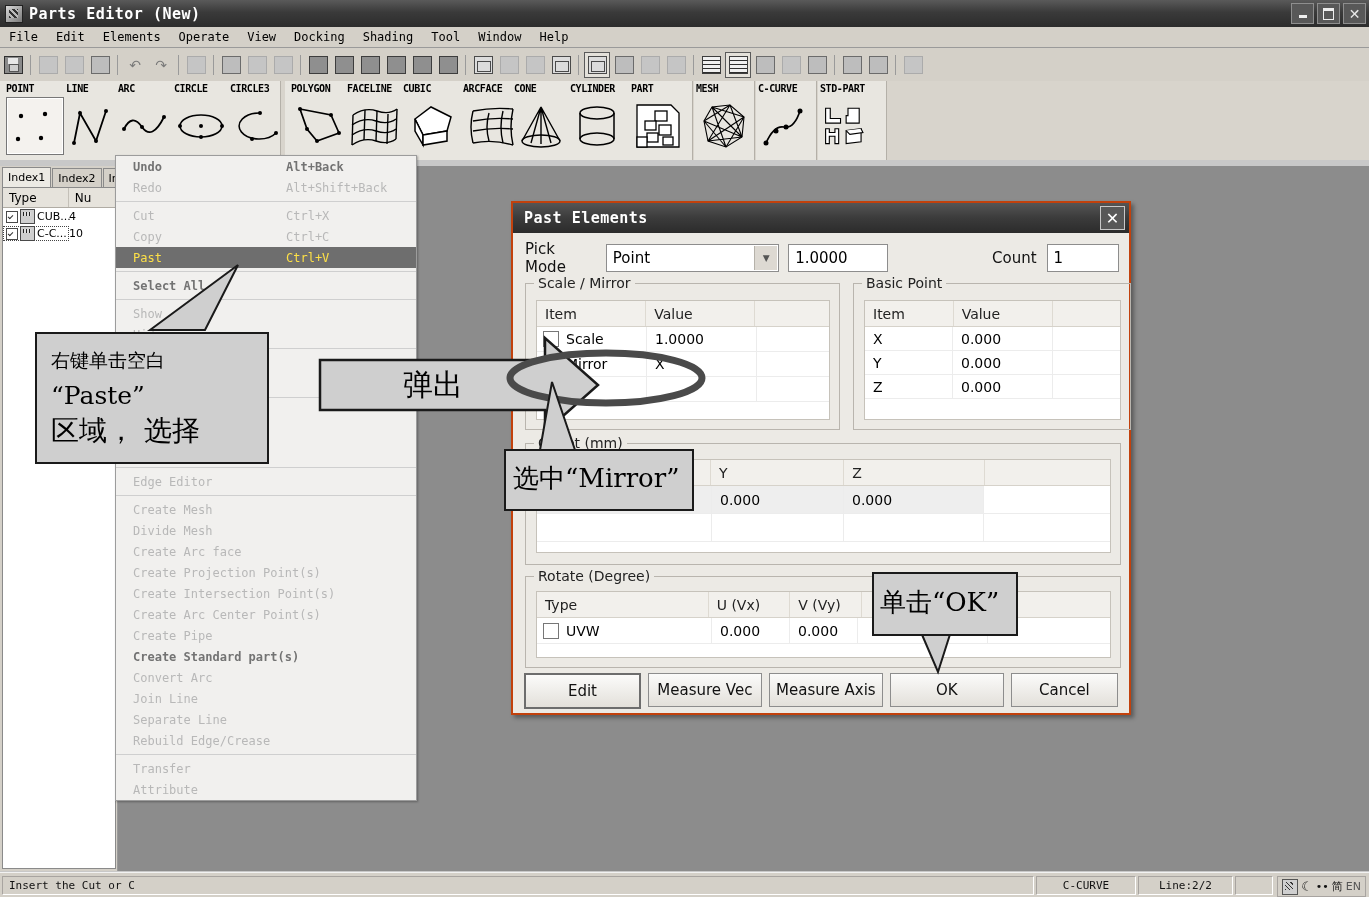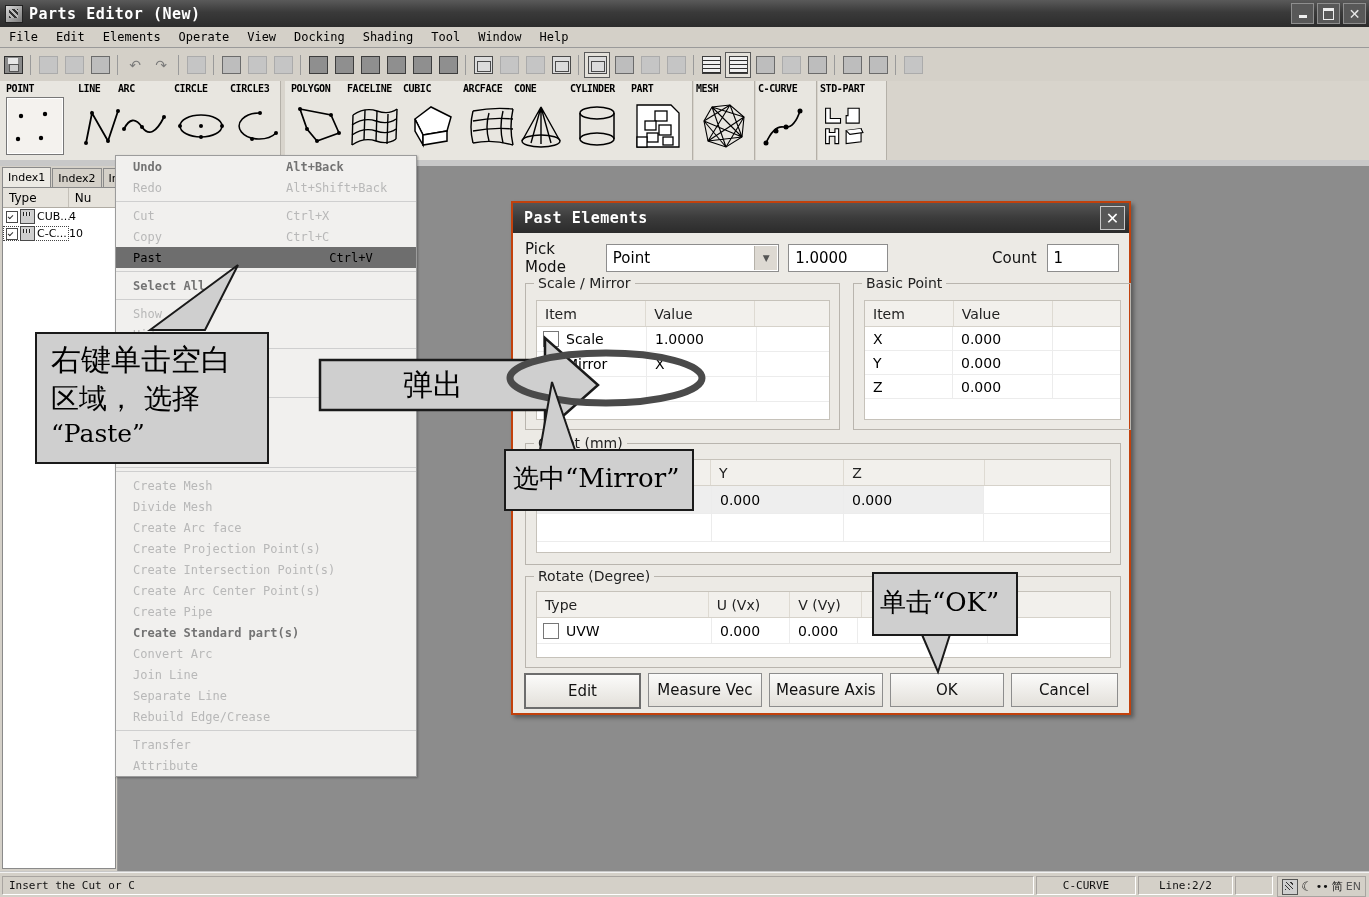--- a/index.html
+++ b/index.html
@@ -100,21 +100,21 @@
 
   
   .ctxmenu{position:absolute;left:115px;top:155px;width:300px;background:#f1f0ee;
     border:1px solid #9c9c9c;box-shadow:1px 1px 2px rgba(0,0,0,.3);}
   .mi{height:21px;display:flex;align-items:center;position:relative;font-size:12px;
     color:#b8b8b8;font-family:"DejaVu Sans Mono","Liberation Mono",monospace;}
   .mi .mlabel{padding-left:17px;white-space:nowrap;}
   .mi .mkey{position:absolute;right:0;width:130px;white-space:nowrap;}
   .mi.enabled{color:#737373;font-weight:bold;}
   .mi.sel{background:#6e6e6e;color:#fff;font-weight:normal;}
-  .mi.sel .mlabel,.mi.sel .mkey{color:#000000;text-align:center;}
+  .mi.sel .mlabel,.mi.sel .mkey{color:#fde047;}
   .msep{height:1px;background:#cfcfcf;margin:3px 0;}
 
   
   .dlgwrap{position:absolute;left:508px;top:198px;width:619px;height:513px;}
   .dlg{position:absolute;left:3px;top:3px;width:616px;height:510px;background:#c4b5fd;
     border:2px solid #c2410c;box-shadow:3px 3px 4px rgba(0,0,0,.35);}
   .dlg-title{height:30px;background:linear-gradient(180deg,#555 0%,#3b3b3b 50%,#2b2b2b 100%);
     display:flex;align-items:center;position:relative;}
   .dlg-title .t{color:#fff;font-size:15px;font-weight:bold;margin-left:11px;letter-spacing:.5px;
     font-family:"DejaVu Sans Mono","Liberation Mono",monospace;}
@@ -330,21 +330,21 @@
       <div class="plabel">POINT</div>
       <div class="pglyph">
         <svg width="56" height="56" viewBox="0 0 56 56">
             <circle cx="14" cy="18" r="2.2" fill="#000"></circle>
             <circle cx="38" cy="16" r="2.2" fill="#000"></circle>
             <circle cx="11" cy="41" r="2.2" fill="#000"></circle>
             <circle cx="34" cy="40" r="2.2" fill="#000"></circle>
           </svg>
       </div>
     </div>
-    <div class="pitem" style="left:78px;">
+    <div class="pitem" style="left:66px;">
       <div class="plabel">LINE</div>
       <div class="pglyph">
         <svg width="56" height="56" viewBox="0 0 56 56">
             <polyline points="8,46 14,16 30,44 40,14" fill="none" stroke="#000" stroke-width="1.8"></polyline>
             <circle cx="8" cy="46" r="2" fill="#000"></circle>
             <circle cx="14" cy="16" r="2" fill="#000"></circle>
             <circle cx="30" cy="44" r="2" fill="#000"></circle>
             <circle cx="40" cy="14" r="2" fill="#000"></circle>
           </svg>
       </div>
@@ -597,20 +597,23 @@
       <div class="mi">
         <span class="mlabel">Parts Editor</span>
       </div>
       <div class="mi">
         <span class="mlabel">Reload Part</span>
       </div>
       <div class="mi enabled">
         <span class="mlabel">Reload All Parts</span>
       </div>
       <div class="msep"></div>
+      <div class="mi">
+        <span class="mlabel">Edge Editor</span>
+      </div>
       <div class="msep"></div>
       <div class="mi">
         <span class="mlabel">Create Mesh</span>
       </div>
       <div class="mi">
         <span class="mlabel">Divide Mesh</span>
       </div>
       <div class="mi">
         <span class="mlabel">Create Arc face</span>
       </div>
@@ -800,23 +803,23 @@
     <polygon points="320,360 545,360 545,338 598,385 545,432 545,410 320,410" fill="#cfcfcf" stroke="#1a1a1a" stroke-width="2.5"></polygon>
 
     <ellipse cx="606" cy="378" rx="96" ry="25" fill="none" stroke="#4a4a4a" stroke-width="7"></ellipse>
 
     <polygon points="540,450 552,382 575,450" fill="#cfcfcf" stroke="#1a1a1a" stroke-width="2"></polygon>
 
     <polygon points="920,630 938,672 952,628" fill="#cfcfcf" stroke="#1a1a1a" stroke-width="2"></polygon>
   </svg>
 
   <div class="callout" style="left:35px;top:332px;width:230px;height:128px;">
-    <div class="ctext cn" style="font-size:30px;line-height:40px;padding:6px 0 0 14px;">右键单击空白</div>
+    <div class="ctext cn" style="font-size:19px;line-height:40px;padding:6px 0 0 14px;">右键单击空白</div>
+    <div class="ctext" style="font-size:25px;line-height:32px;padding-left:14px;font-family:'DejaVu Serif','Liberation Serif',serif;">“Paste”</div>
     <div class="ctext cn" style="font-size:28px;line-height:38px;padding-left:14px;">区域， 选择</div>
-    <div class="ctext" style="font-size:25px;line-height:32px;padding-left:14px;font-family:'DejaVu Serif','Liberation Serif',serif;">“Paste”</div>
   </div>
 
   <div style="position:absolute;left:378px;top:365px;width:110px;height:40px;z-index:46;
               display:flex;align-items:center;justify-content:center;">
     <span class="cn" style="font-size:30px;color:#000;">弹出</span>
   </div>
 
   <div class="callout" style="left:504px;top:449px;width:186px;height:58px;z-index:46;">
     <div class="ctext" style="font-size:26px;line-height:54px;padding-left:7px;white-space:nowrap;
                 font-family:'DejaVu Serif','Liberation Serif',serif;">选中“Mirror”</div>

